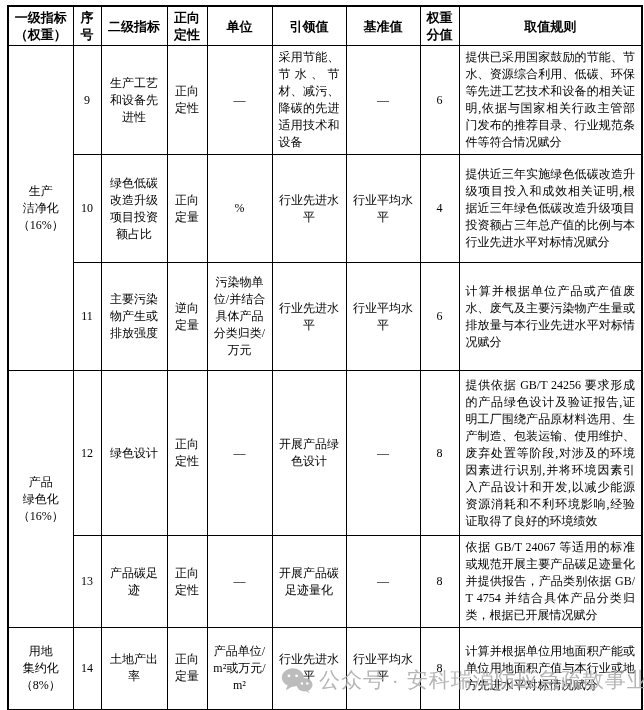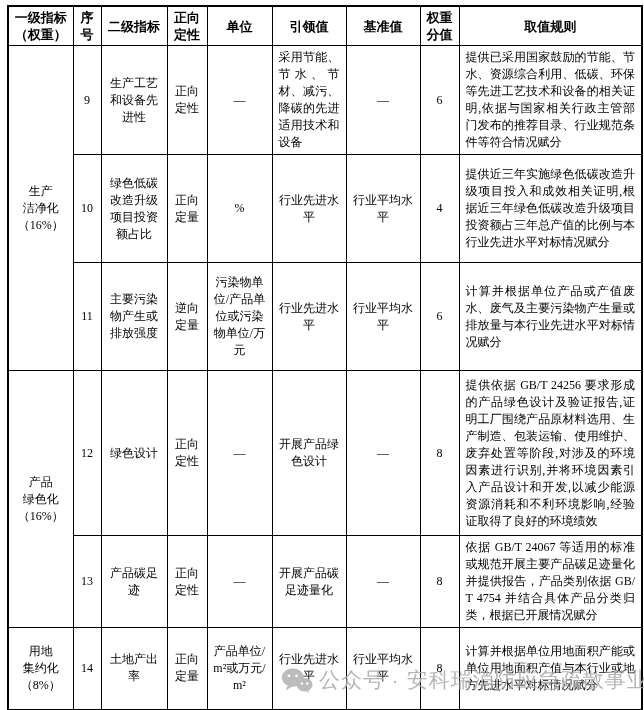--- a/index.html
+++ b/index.html
@@ -118,21 +118,21 @@
         <td>%</td>
         <td class="lead">行业先进水平</td>
         <td>行业平均水平</td>
         <td>4</td>
         <td class="rule">提供近三年实施绿色低碳改造升级项目投入和成效相关证明,根据近三年绿色低碳改造升级项目投资额占三年总产值的比例与本行业先进水平对标情况赋分</td>
       </tr>
       <tr style="height:108px">
         <td>11</td>
         <td>主要污染物产生或排放强度</td>
         <td>逆向定量</td>
-        <td>污染物单位/产品单位或污染物单位/万元</td>
+        <td>污染物单位/并结合具体产品分类归类/万元</td>
         <td class="lead">行业先进水平</td>
         <td>行业平均水平</td>
         <td>6</td>
         <td class="rule">计算并根据单位产品或产值废水、废气及主要污染物产生量或排放量与本行业先进水平对标情况赋分</td>
       </tr>
       <tr style="height:165px">
         <td class="group" rowspan="2">产品
 绿色化
 （16%）</td>
         <td>12</td>

